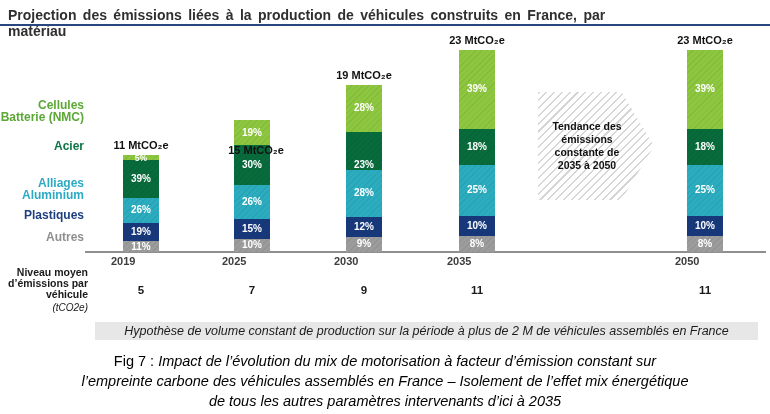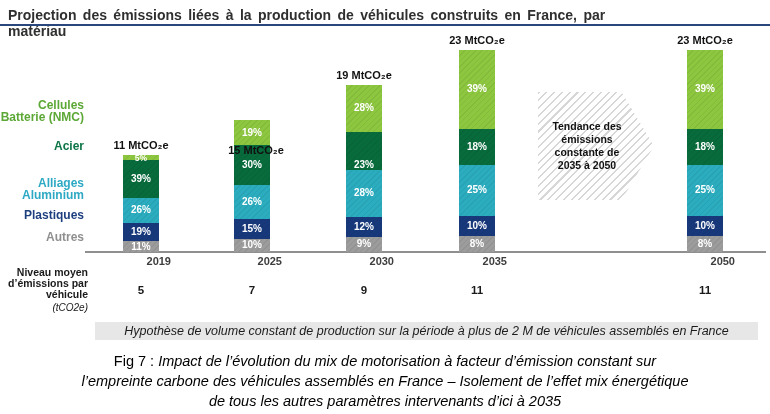--- a/index.html
+++ b/index.html
@@ -41,21 +41,21 @@
     background-image:repeating-linear-gradient(135deg,rgba(0,0,0,0.06) 0 1px,transparent 1px 4px);
   }
   .seg-label{
     color:#ffffff;font-size:10px;font-weight:bold;line-height:10px;white-space:nowrap;
   }
   .mtlab{
     position:absolute;width:84px;text-align:center;
     font-size:11px;font-weight:bold;color:#111111;
   }
   .xlab{
-    position:absolute;width:60px;top:255px;text-align:right;
+    position:absolute;width:60px;top:255px;text-align:left;
     font-size:11px;font-weight:bold;color:#3d3d3d;
   }
   .pveh{
     position:absolute;width:60px;top:284px;text-align:center;
     font-size:11.5px;font-weight:bold;color:#1a1a1a;
   }
   .pv-label{
     position:absolute;left:0;top:267px;width:88px;text-align:right;
     font-size:10.5px;font-weight:bold;color:#1a1a1a;line-height:11px;white-space:pre-line;
   }

